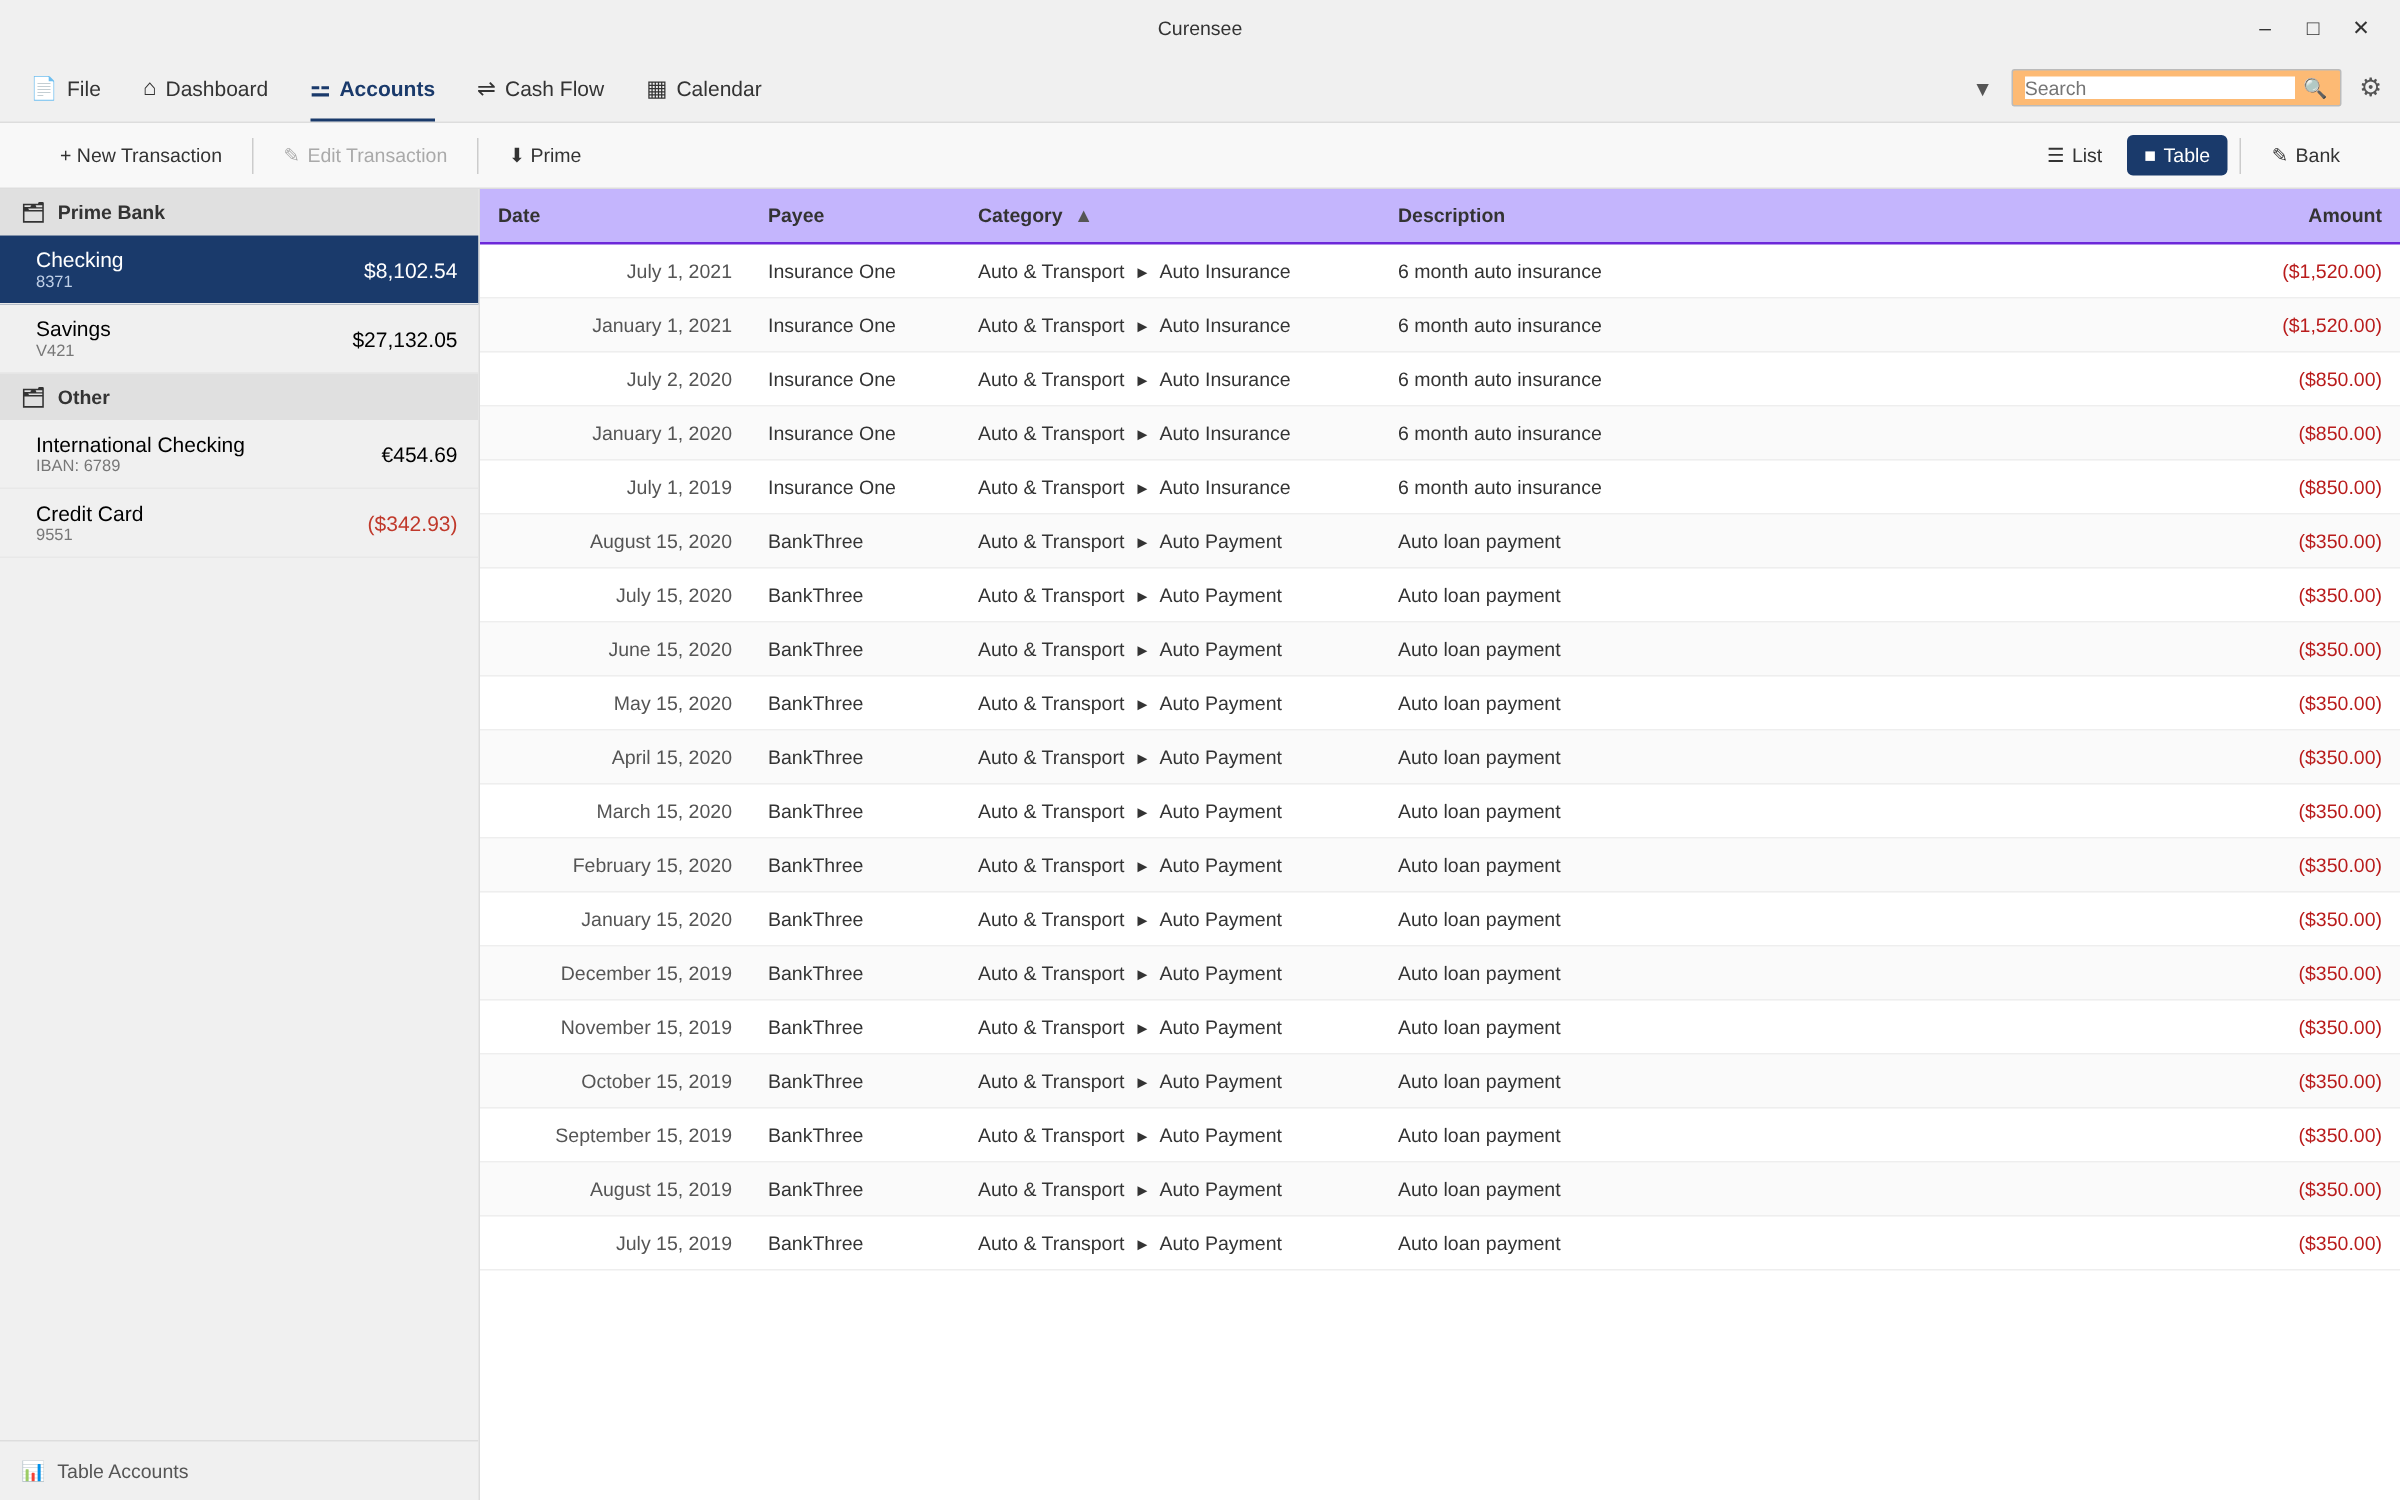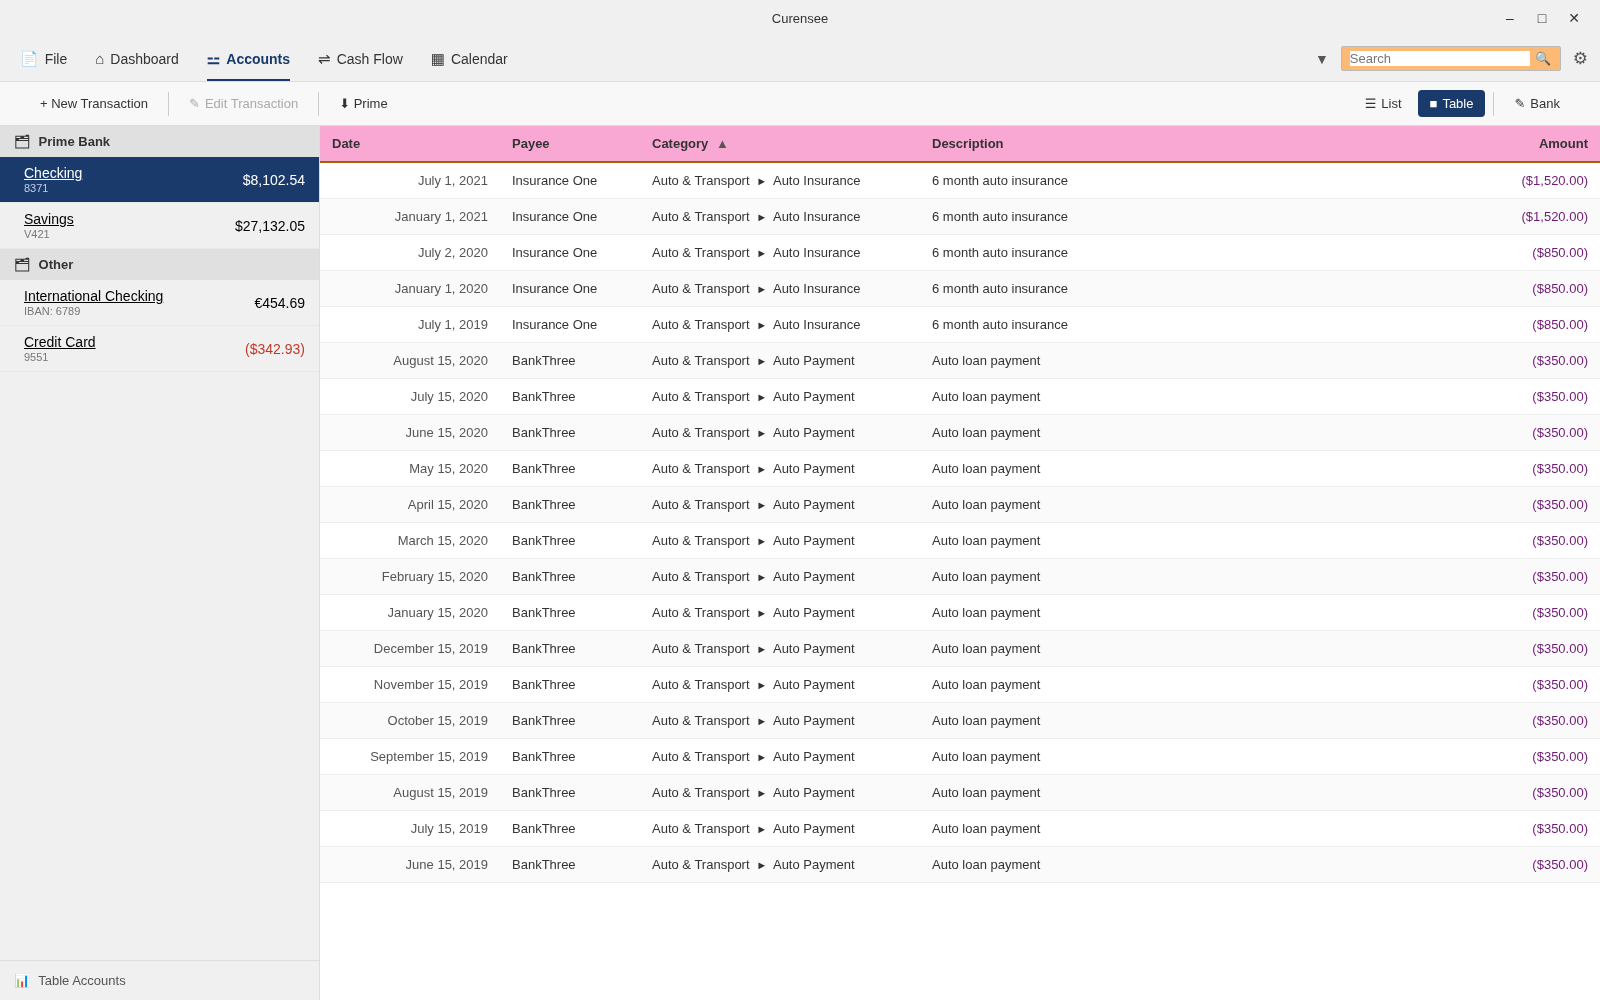--- a/index.html
+++ b/index.html
@@ -204,21 +204,21 @@
       cursor: pointer;
       border-bottom: 1px solid #e8e8e8;
     }
     .account-item.selected {
       background: #1a3a6b;
       color: white;
     }
     .account-item.selected .account-subtext { color: #c0d0e8; }
     .account-item.selected .account-balance { color: white; }
     .account-info {}
-    .account-name { font-size: 14px; font-weight: 500; text-decoration: underline; }
+    .account-name { font-size: 14px; font-weight: 500; }
     .account-subtext { font-size: 11px; color: #777; margin-top: 1px; }
     .account-balance { font-size: 14px; font-weight: 500; }
     .account-balance.negative { color: #c0392b; }
 
     .sidebar-spacer { flex: 1; }
     .sidebar-footer {
       padding: 12px 14px;
       border-top: 1px solid #ddd;
       display: flex;
       align-items: center;
@@ -240,22 +240,22 @@
     
     .table-container {
       flex: 1;
       overflow-y: auto;
     }
     table {
       width: 100%;
       border-collapse: collapse;
     }
     thead th {
-      background: #f9a8d4;
-      border-bottom: 2px solid #a16207;
+      background: #c4b5fd;
+      border-bottom: 2px solid #6d28d9;
       padding: 10px 12px;
       text-align: left;
       font-size: 13px;
       font-weight: 600;
       color: #333;
       position: sticky;
       top: 0;
       z-index: 1;
     }
     thead th.amount-col { text-align: right; }
@@ -266,21 +266,21 @@
     tbody tr:nth-child(even) { background: #fafafa; }
     td {
       padding: 10px 12px;
       font-size: 13px;
       color: #333;
     }
     td.date-col { text-align: right; color: #555; width: 180px; padding-left: 28px; }
     td.payee-col { width: 140px; }
     td.category-col { width: 280px; }
     td.description-col { }
-    td.amount-col { text-align: right; color: #701a75; width: 150px; font-weight: 500; }
+    td.amount-col { text-align: right; color: #b91c1c; width: 150px; font-weight: 500; }
     .arrow-icon { font-size: 11px; margin: 0 3px; }
   </style>
 </head>
 <body>
 
 <div class="titlebar">
   <span class="titlebar-title">Curensee</span>
   <div class="titlebar-controls">
     <button class="titlebar-btn">–</button>
     <button class="titlebar-btn">□</button>
@@ -549,24 +549,17 @@
       <td class="description-col">Auto loan payment</td>
       <td class="amount-col">($350.00)</td>
     </tr>
             <tr>
       <td class="date-col">July 15, 2019</td>
       <td class="payee-col">BankThree</td>
       <td class="category-col">Auto &amp; Transport <span class="arrow-icon">►</span> Auto Payment</td>
       <td class="description-col">Auto loan payment</td>
       <td class="amount-col">($350.00)</td>
     </tr>
-            <tr>
-      <td class="date-col">June 15, 2019</td>
-      <td class="payee-col">BankThree</td>
-      <td class="category-col">Auto &amp; Transport <span class="arrow-icon">►</span> Auto Payment</td>
-      <td class="description-col">Auto loan payment</td>
-      <td class="amount-col">($350.00)</td>
-    </tr>
           </tbody>
       </table>
     </div>
   </div>
 </div>
 
 </body></html>

